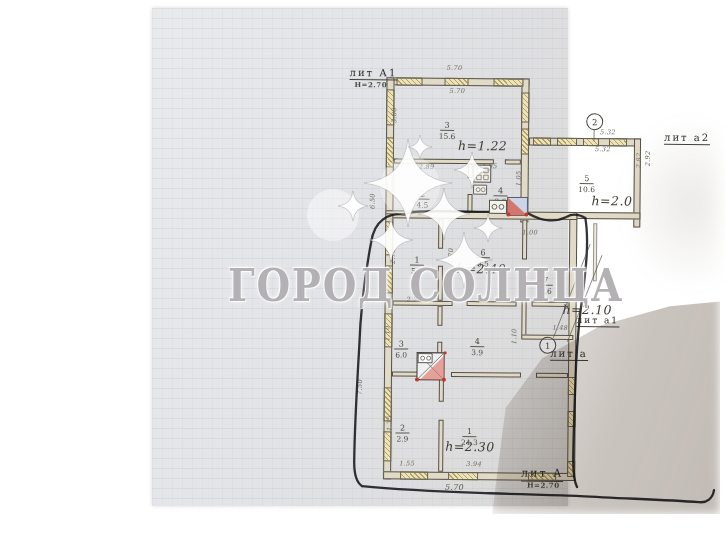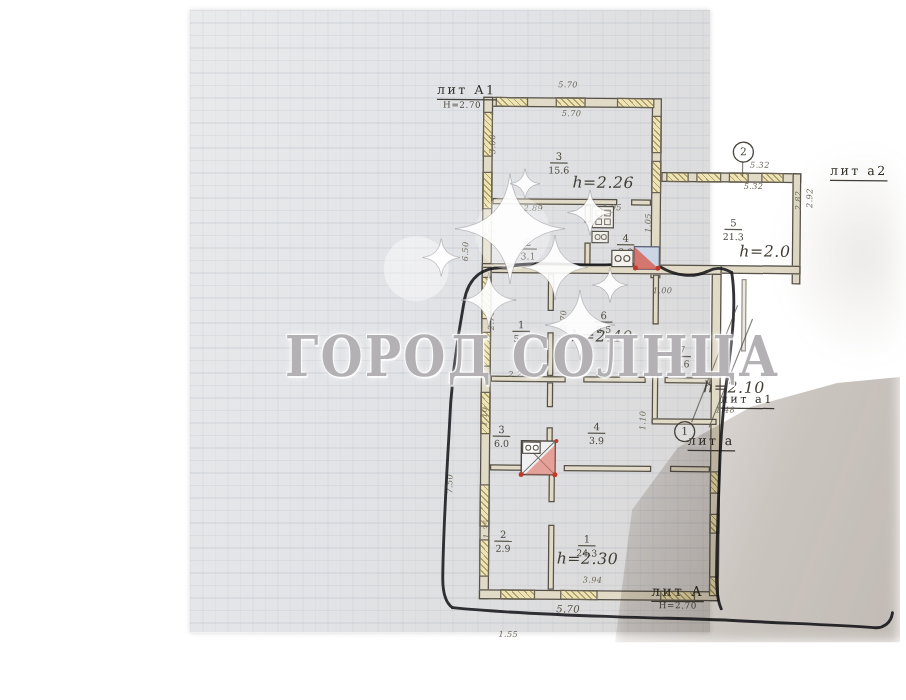--- a/index.html
+++ b/index.html
@@ -17,21 +17,21 @@
        border:1px solid #6a6355;box-sizing:border-box;}
   .dim{position:absolute;font-size:6.5px;font-style:italic;color:#6f6a5d;white-space:nowrap;letter-spacing:0.3px;}
   .dim.v{writing-mode:vertical-rl;transform:rotate(180deg);}
   .dim.hand{font-size:8px;color:#5a544a;}
   .room{position:absolute;text-align:center;color:#4c483f;}
   .rnum{display:inline-block;font-size:8px;border-bottom:0.8px solid #5c584e;padding:0 4px;line-height:9px;}
   .rarea{display:block;font-size:7.5px;line-height:9px;}
   .hlabel{position:absolute;font-size:12.5px;font-style:italic;color:#403c34;white-space:nowrap;letter-spacing:0.5px;}
   .blabel{position:absolute;color:#2e2b25;font-size:10px;letter-spacing:2px;white-space:nowrap;
           border-bottom:1px solid #44403a;padding-bottom:1px;}
-  .bnote{position:absolute;color:#4c483f;font-size:7px;letter-spacing:0.5px;white-space:nowrap;}
+  .bnote{position:absolute;color:#4c483f;font-size:7px;letter-spacing:0.5px;white-space:nowrap;font-weight:bold;}
   .circ{position:absolute;width:15px;height:15px;border:1px solid #46423a;border-radius:50%;
         font-size:8.5px;color:#3c3831;display:flex;align-items:center;justify-content:center;background:rgba(255,255,255,0.15);}
   .shadow1{position:absolute;left:340px;top:270px;width:228px;height:236px;
            background:linear-gradient(110deg, rgba(94,76,60,0) 2%, rgba(94,76,60,0.20) 22%, rgba(94,76,60,0.33) 55%, rgba(94,76,60,0.38) 100%);
            clip-path:polygon(0 100%, 6% 55%, 22% 34%, 48% 20%, 78% 12%, 100% 10%, 100% 100%);
            filter:blur(5px);mix-blend-mode:multiply;}
   .shadow2{position:absolute;left:468px;top:108px;width:100px;height:176px;
            background:radial-gradient(ellipse at 70% 50%, rgba(120,105,88,0.14), rgba(120,105,88,0) 70%);
            filter:blur(8px);mix-blend-mode:multiply;}
   .wm-text{position:absolute;left:228px;top:262px;width:345px;
@@ -106,29 +106,29 @@
       <div class="win" style="left: 417px; top: 368px; width: 8px; height: 18px;"></div>
       <div class="win" style="left: 417px; top: 402px; width: 8px; height: 16px;"></div>
       <div class="win" style="left: 417px; top: 452px; width: 8px; height: 16px;"></div>
 
       <div class="room" style="left:281px;top:105px;width:26px;">
         <span class="rnum">3</span>
         <span class="rarea">15.6</span>
       </div>
       <div class="room" style="left:257px;top:174px;width:26px;">
         <span class="rnum">2</span>
-        <span class="rarea">3.1</span>
+        <span class="rarea">4.5</span>
       </div>
       <div class="room" style="left:336px;top:170px;width:24px;">
         <span class="rnum">4</span>
         <span class="rarea">3.9</span>
       </div>
       <div class="room" style="left:420px;top:157px;width:28px;">
         <span class="rnum">5</span>
-        <span class="rarea">21.3</span>
+        <span class="rarea">10.6</span>
       </div>
       <div class="room" style="left:252px;top:240px;width:26px;">
         <span class="rnum">1</span>
         <span class="rarea">5.7</span>
       </div>
       <div class="room" style="left:318px;top:232px;width:26px;">
         <span class="rnum">6</span>
         <span class="rarea">8.5</span>
       </div>
       <div class="room" style="left:382px;top:259px;width:24px;">
@@ -145,21 +145,21 @@
       </div>
       <div class="room" style="left:240px;top:408px;width:24px;">
         <span class="rnum">2</span>
         <span class="rarea">2.9</span>
       </div>
       <div class="room" style="left:305px;top:411px;width:28px;">
         <span class="rnum">1</span>
         <span class="rarea">24.3</span>
       </div>
 
-      <div class="hlabel" style="left:305px;top:130px;">h=2.26</div>
+      <div class="hlabel" style="left:305px;top:130px;">h=1.22</div>
       <div class="hlabel" style="left:439px;top:184px;">h=2.0</div>
       <div class="hlabel" style="left:305px;top:253px;">h=2.40</div>
       <div class="hlabel" style="left:376px;top:293px;margin-left:35px;">h=2.10</div>
       <div class="hlabel" style="left:295px;top:431px;">h=2.30</div>
 
       <div class="blabel" style="left:196px;top:60px;">лит А1</div>
       <div class="bnote" style="left:201px;top:73px;">Н=2.70</div>
       <div class="blabel" style="left:511px;top:122px;">лит а2</div>
       <div class="blabel" style="left:425px;top:306px;font-size:9px;">лит а1</div>
       <div class="blabel" style="left:399px;top:339px;">лит а</div>
@@ -174,30 +174,30 @@
       <span class="dim" style="left:266px;top:155px;">2.89</span>
       <span class="dim" style="left:329px;top:154px;">1.95</span>
       <span class="dim v" style="left:237px;top:170px;">2.20</span>
       <span class="dim v" style="left:216px;top:186px;">6.50</span>
       <span class="dim v" style="left:237px;top:241px;">2.70</span>
       <span class="dim v" style="left:295px;top:240px;">2.70</span>
       <span class="dim" style="left:255px;top:288px;">2.20</span>
       <span class="dim" style="left:325px;top:288px;font-family:Liberation Serif, serif;">2.9</span>
       <span class="dim" style="left:370px;top:220px;">1.00</span>
       <span class="dim v" style="left:362px;top:162px;">1.05</span>
-      <span class="dim" style="left:421px;top:315px;">1.48</span>
+      <span class="dim" style="left:401px;top:315px;">1.48</span>
       <span class="dim" style="left:447px;top:119px;">5.32</span>
       <span class="dim" style="left:442px;top:136px;">5.32</span>
       <span class="dim v" style="left:482px;top:143px;">2.82</span>
       <span class="dim v" style="left:491px;top:141px;">2.92</span>
       <span class="dim v" style="left:232px;top:318px;">1.10</span>
       <span class="dim v" style="left:359px;top:320px;">1.10</span>
       <span class="dim v" style="left:235px;top:408px;">1.35</span>
       <span class="dim v" style="left:205px;top:372px;">7.50</span>
-      <span class="dim" style="left:249px;top:452px;margin-top:44px;">1.55</span>
+      <span class="dim" style="left:249px;top:452px;">1.55</span>
       <span class="dim" style="left:316px;top:452px;">3.94</span>
       <span class="dim hand" style="left:295px;top:475px;">5.70</span>
 
       <svg width="725" height="560" viewBox="0 0 725 560">
         <g stroke="#17171c" stroke-width="2.3" fill="none" stroke-linecap="round" stroke-linejoin="round" opacity="0.88">
           <path d="M253,207 C236,205 222,213 219,235 C214,263 209,300 208,340 C206,380 204,420 204,455 C204,467 206,475 212,479"></path>
           <path d="M212,479 C255,483 300,484 340,485 C375,486 405,486 430,487 C472,489 515,490 549,492 C557,493 563,488 564,480"></path>
           <path d="M253,206 C282,200 315,206 345,203 C357,202 366,206 376,205 C388,212 402,214 414,208 C421,204 428,206 433,209"></path>
           <path d="M433,209 C437,232 434,260 431,285 C428,308 426,332 425,355 C424,392 423,424 423,450 C423,463 424,472 427,478"></path>
         </g>

